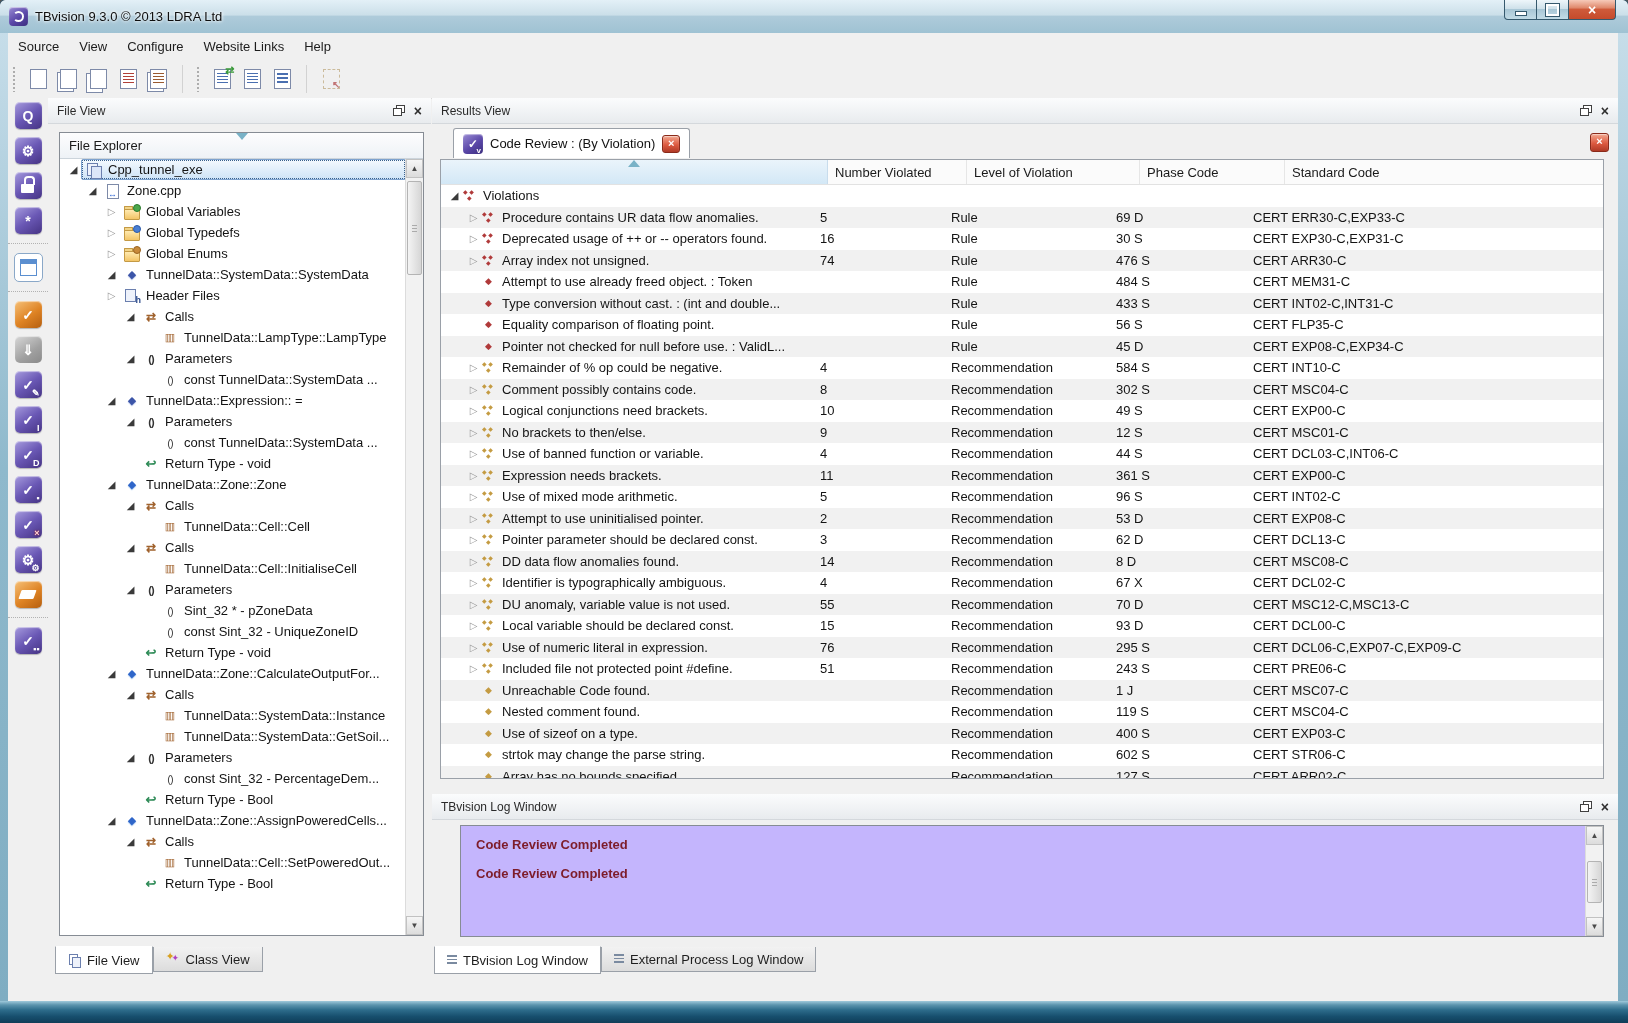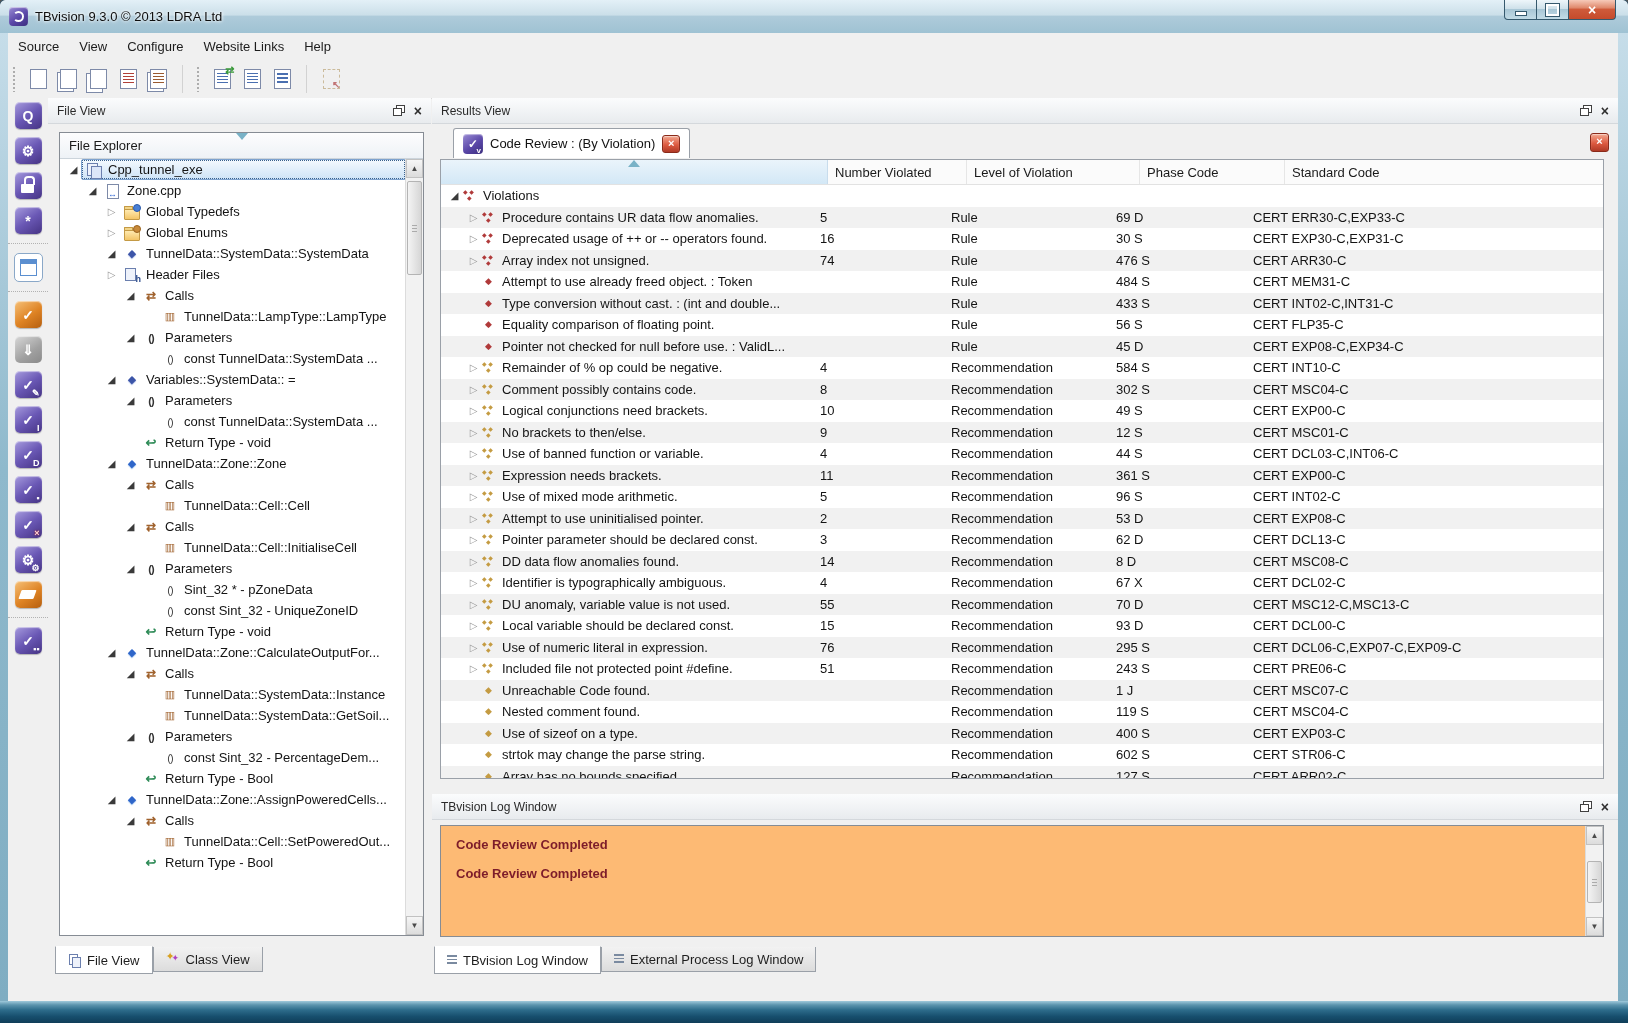--- a/index.html
+++ b/index.html
@@ -144,21 +144,21 @@
   .td3{width:130px;padding-left:7px;flex:none;}
   .td4{flex:1;padding-left:7px;}
   .vi{width:17px;height:15px;position:relative;flex:none;margin-right:4px;}
   .vi.red{color:#b03a3a;}
   .vi.gold{color:#c49b42;}
   .vi.cluster::before{content:"◆ ◆";position:absolute;top:0px;left:1px;font-size:6px;letter-spacing:0px;}
   .vi.cluster::after{content:"◆";position:absolute;top:6px;left:5px;font-size:6px;}
   .vi.single::before{content:"◆";position:absolute;top:2px;left:4px;font-size:9px;}
   
   .log-panel{position:absolute;left:432px;top:794px;right:10px;bottom:22px;background:#f0f0f0;}
-  .log-box{position:absolute;left:8px;right:14px;top:31px;height:110px;background:#fdba74;border:1px solid #868c94;}
+  .log-box{position:absolute;left:28px;right:14px;top:31px;height:110px;background:#c4b5fd;border:1px solid #868c94;}
   .log-lines{position:absolute;left:15px;right:24px;top:11px;bottom:4px;overflow:hidden;font-size:13px;font-weight:bold;}
   .log-line{margin-bottom:14px;white-space:nowrap;}
   .seg-m{color:#7d1c2a;}
   .seg-p{color:#1a1a1a;}
 </style>
 </head>
 <body>
 
 <div class="window">
 
@@ -377,58 +377,68 @@
             <span class="indent" style="padding-left: 25px;"></span>
             <span class="exp open"></span>
             <span class="selspan">
               <span class="ti icon-cpp">
                 <i class="dot"></i>
               </span>
               <span class="tl">Zone.cpp</span>
             </span>
           </div>
 
-
           <div class="tree-row">
             <span class="indent" style="padding-left: 44px;"></span>
             <span class="exp closed"></span>
             <span class="selspan">
-              <span class="ti icon-folder icon-folder-blue">
-                <i class="dot"></i>
-              </span>
-              <span class="tl">Global Typedefs</span>
+              <span class="ti icon-folder icon-folder-green">
+                <i class="dot"></i>
+              </span>
+              <span class="tl">Global Variables</span>
             </span>
           </div>
 
           <div class="tree-row">
             <span class="indent" style="padding-left: 44px;"></span>
             <span class="exp closed"></span>
             <span class="selspan">
-              <span class="ti icon-folder icon-folder-enum">
-                <i class="dot"></i>
-              </span>
-              <span class="tl">Global Enums</span>
-            </span>
-          </div>
-
-          <div class="tree-row">
-            <span class="indent" style="padding-left: 44px;"></span>
-            <span class="exp open"></span>
-            <span class="selspan">
-              <span class="ti icon-method">
-                <i class="dot"></i>
-              </span>
-              <span class="tl">TunnelData::SystemData::SystemData</span>
+              <span class="ti icon-folder icon-folder-blue">
+                <i class="dot"></i>
+              </span>
+              <span class="tl">Global Typedefs</span>
             </span>
           </div>
 
           <div class="tree-row">
             <span class="indent" style="padding-left: 44px;"></span>
             <span class="exp closed"></span>
             <span class="selspan">
+              <span class="ti icon-folder icon-folder-enum">
+                <i class="dot"></i>
+              </span>
+              <span class="tl">Global Enums</span>
+            </span>
+          </div>
+
+          <div class="tree-row">
+            <span class="indent" style="padding-left: 44px;"></span>
+            <span class="exp open"></span>
+            <span class="selspan">
+              <span class="ti icon-method">
+                <i class="dot"></i>
+              </span>
+              <span class="tl">TunnelData::SystemData::SystemData</span>
+            </span>
+          </div>
+
+          <div class="tree-row">
+            <span class="indent" style="padding-left: 44px;"></span>
+            <span class="exp closed"></span>
+            <span class="selspan">
               <span class="ti icon-headers">
                 <i class="dot"></i>
               </span>
               <span class="tl">Header Files</span>
             </span>
           </div>
 
           <div class="tree-row">
             <span class="indent" style="padding-left: 63px;"></span>
             <span class="exp open"></span>
@@ -473,21 +483,21 @@
             </span>
           </div>
 
           <div class="tree-row">
             <span class="indent" style="padding-left: 44px;"></span>
             <span class="exp open"></span>
             <span class="selspan">
               <span class="ti icon-method">
                 <i class="dot"></i>
               </span>
-              <span class="tl">Variables::SystemData:: =</span>
+              <span class="tl">TunnelData::Expression:: =</span>
             </span>
           </div>
 
           <div class="tree-row">
             <span class="indent" style="padding-left: 63px;"></span>
             <span class="exp open"></span>
             <span class="selspan">
               <span class="ti icon-params">
                 <i class="dot"></i>
               </span>

